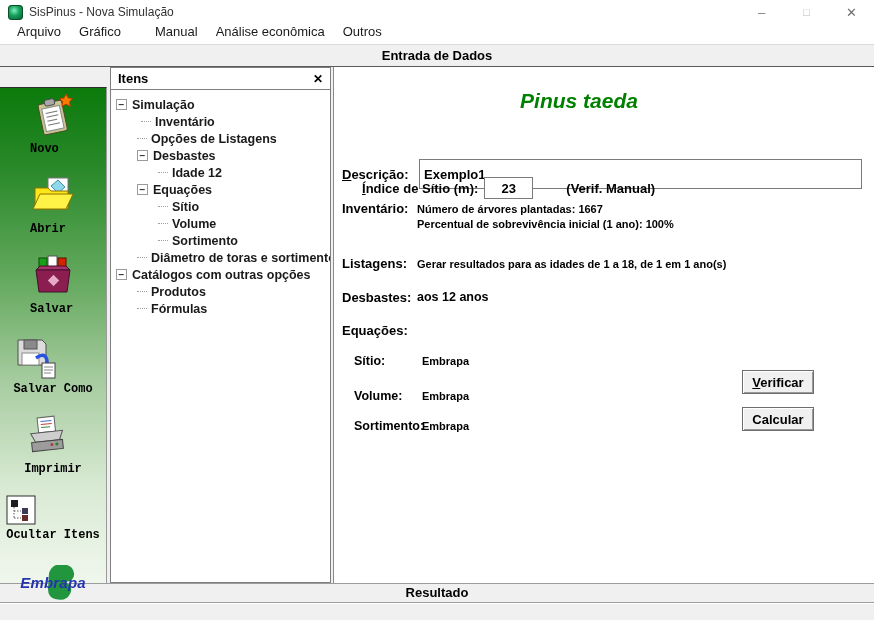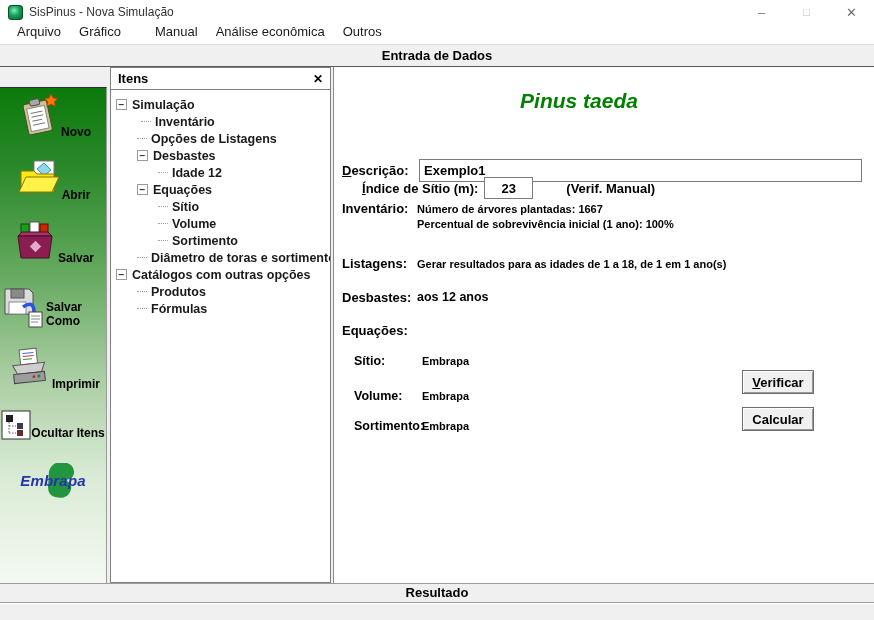--- a/index.html
+++ b/index.html
@@ -35,21 +35,21 @@
   
   .content { flex:1; display:flex; background:#f0f0f0; min-height:0; }
 
   
   .left-col { width:107px; flex:none; display:flex; flex-direction:column; }
   .left-spacer { height:20px; flex:none; }
   .sidebar { flex:1; border-top:1px solid #2e2e2e; border-right:1px solid #9a9a9a;
              background:linear-gradient(180deg,#0b7a0b 0%, #2a892a 16%, #66aa60 38%,
                         #a9cda2 58%, #d9ead4 78%, #f4f9f2 100%);
              display:flex; flex-direction:column; align-items:center; padding-top:5px; }
-  .side-item { display:flex; flex-direction:row; align-items:flex-end; margin-bottom:17px; cursor:default; }
+  .side-item { display:flex; flex-direction:column; align-items:flex-start; margin-bottom:17px; cursor:default;font-family:Liberation Mono, monospace; }
   .side-item .icon { height:46px; display:flex; align-items:flex-end; justify-content:center; }
   .side-item.small .icon { height:32px; }
   .side-label { font-size:12px; font-weight:bold; color:#000; margin-top:3px; }
   .embrapa-logo { position:relative; width:90px; height:36px; margin-top:6px; }
   .embrapa-logo svg { position:absolute; left:0; top:0; }
   .logo-text { position:absolute; left:0; top:9px; width:100%; text-align:center;
                font-size:15px; font-weight:bold; font-style:italic; color:#2434ad;
                letter-spacing:0.2px; }
 
   
@@ -67,21 +67,21 @@
 
   
   .main-panel { flex:1; margin-left:2px; background:#fff; border-left:1px solid #8a8a8a;
                 position:relative; overflow:hidden; }
   .pt-title { position:absolute; top:22px; left:0; width:442px; text-align:center;
               font-size:21px; font-weight:bold; font-style:italic; color:#008000;padding-left:48px; }
   .m-row { position:absolute; left:8px; right:12px; display:flex; align-items:center; }
   .m-label { font-size:13px; font-weight:bold; color:#000; flex:none; }
   .row-desc { top:92px; }
   .row-desc .m-label { width:77px; }
-  .text-input { flex:1; height:23px; border:1px solid #7b7b7b; font-family:"Liberation Sans",sans-serif;
+  .text-input { flex:1; height:30px; border:1px solid #7b7b7b; font-family:"Liberation Sans",sans-serif;
                 font-size:13px; font-weight:bold; padding:0 4px; background:#fff; color:#000; }
   .row-indice { top:110px;margin-left:20px; }
   .indice-input { width:49px; height:22px; border:1px solid #7b7b7b; text-align:center;
                   font-family:"Liberation Sans",sans-serif; font-size:13px; font-weight:bold;
                   margin-left:6px; background:#fff; color:#000; }
   .indice-note { font-size:13px; font-weight:bold; margin-left:33px; }
   .m-block { position:absolute; left:8px; display:flex; align-items:flex-start; }
   .block-label { width:75px; flex:none; font-size:13px; font-weight:bold; }
   .small-lines { font-size:11px; font-weight:bold; line-height:15px; color:#000; padding-top:1px; }
   .row-inv { top:134px; }

